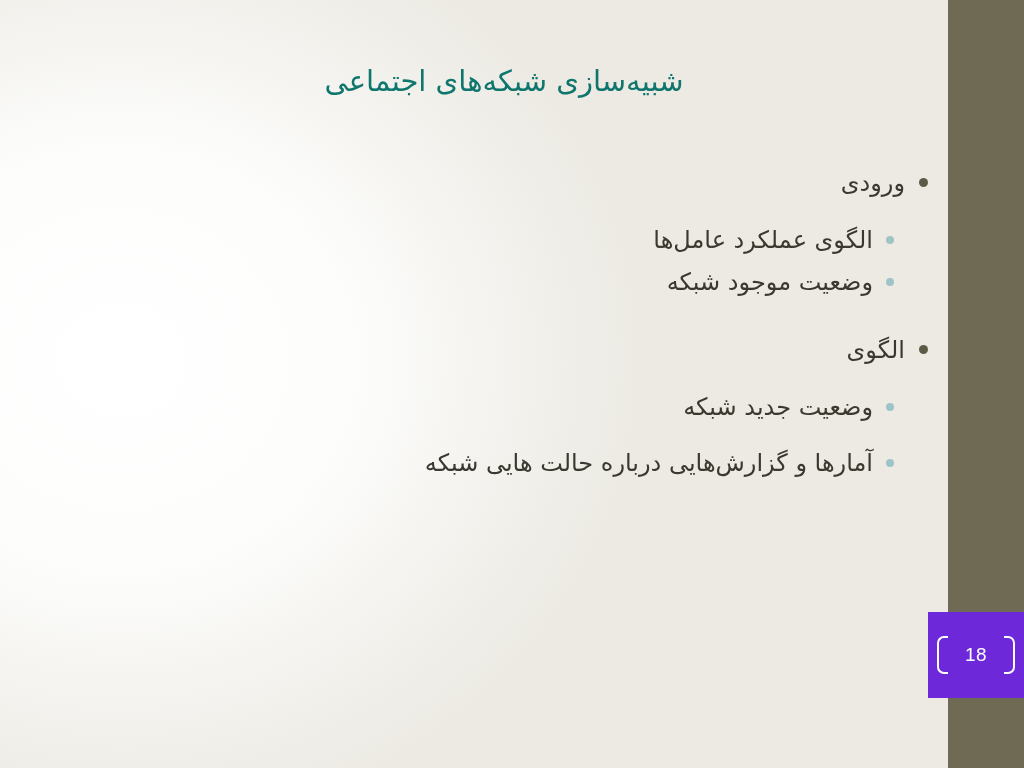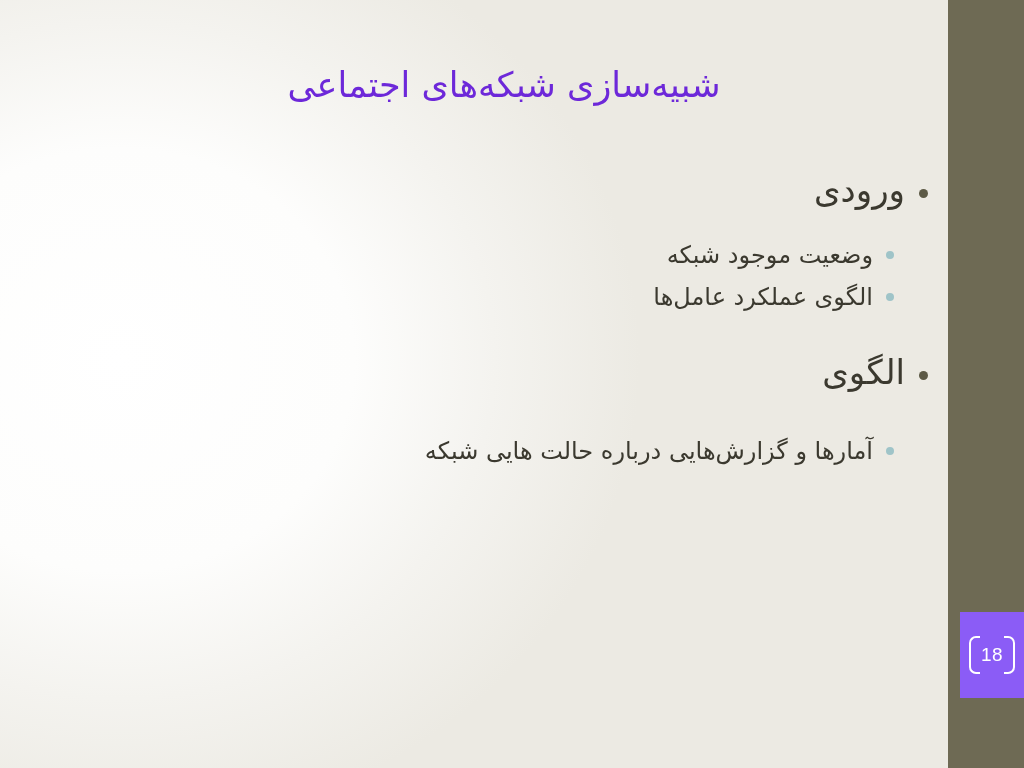--- a/index.html
+++ b/index.html
@@ -41,23 +41,23 @@
     width: 76px;
     height: 768px;
     background: #6e6a54;
   }
 
   
   .page-block {
     position: absolute;
     right: 0;
     top: 612px;
-    width: 64px;
+    width: 96px;
     height: 86px;
-    background: #8b5cf6;
+    background: #6d28d9;
     display: flex;
     align-items: center;
     justify-content: center;
   }
   .page-number {
     color: #ffffff;
     font-size: 19px;
     letter-spacing: 0.5px;
     font-family: "Liberation Sans", sans-serif;
   }
@@ -82,22 +82,22 @@
     border-bottom-right-radius: 7px;
   }
 
   
   .slide-title {
     position: absolute;
     right: 130px;
     top: 62px;
     width: 780px;
     text-align: center;
-    color: #6d28d9;
-    font-size: 35px;
+    color: #0f766e;
+    font-size: 29px;
     line-height: 1.35;
     direction: rtl;
     white-space: nowrap;
   }
 
   
   .content {
     position: absolute;
     right: 96px;
     top: 165px;
@@ -141,21 +141,21 @@
     background: #9fc4c8;
     margin-left: 13px;
     transform: translateY(-4px);
   }
 
   .bullet-text {
     color: #3f3d33;
     white-space: nowrap;
   }
   .level-1 .bullet-text {
-    font-size: 34px;
+    font-size: 24px;
     line-height: 1.5;
     color: #3b392f;
   }
   .level-2 .bullet-text {
     font-size: 24px;
     line-height: 1.6;
     color: #3b392f;
   }
 
   .spacer-sm { height: 26px; }
@@ -191,37 +191,41 @@
 
       <div class="bullet-row level-1">
         <span class="bullet-dot"></span>
         <span class="bullet-text">ورودی</span>
       </div>
 
       <div class="spacer-xs"></div>
 
       <div class="bullet-row level-2">
         <span class="bullet-dot"></span>
+        <span class="bullet-text">الگوی عملکرد عامل‌ها</span>
+      </div>
+
+      <div class="bullet-row level-2">
+        <span class="bullet-dot"></span>
         <span class="bullet-text">وضعیت موجود شبکه</span>
       </div>
 
-      <div class="bullet-row level-2">
-        <span class="bullet-dot"></span>
-        <span class="bullet-text">الگوی عملکرد عامل‌ها</span>
-      </div>
-
       <div class="spacer-sm"></div>
 
       <div class="bullet-row level-1">
         <span class="bullet-dot"></span>
         <span class="bullet-text">الگوی</span>
       </div>
 
       <div class="spacer-xs"></div>
 
+      <div class="bullet-row level-2">
+        <span class="bullet-dot"></span>
+        <span class="bullet-text">وضعیت جدید شبکه</span>
+      </div>
 
       <div class="spacer-xs"></div>
 
       <div class="bullet-row level-2">
         <span class="bullet-dot"></span>
         <span class="bullet-text">آمارها و گزارش‌هایی درباره حالت هایی شبکه</span>
       </div>
 
     </div>
   </div>

